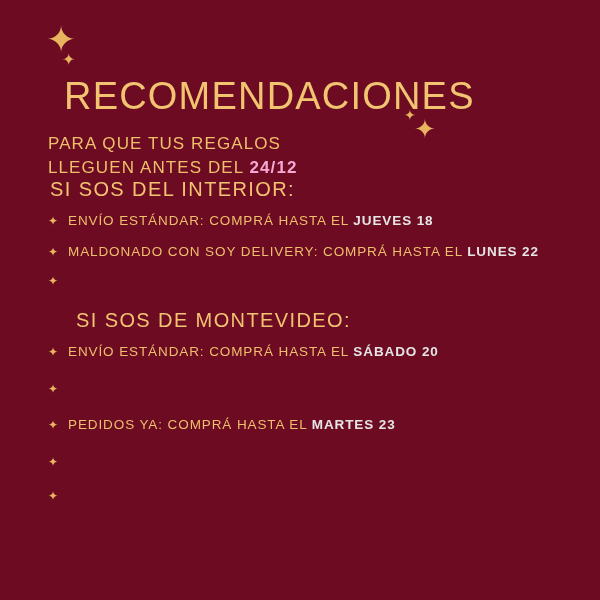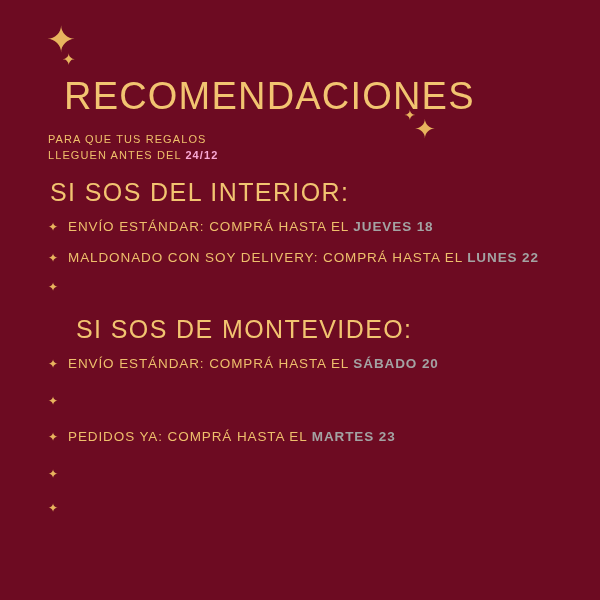--- a/index.html
+++ b/index.html
@@ -62,21 +62,21 @@
     font-size: 38px;
     letter-spacing: 1.2px;
     color: #f2c471;
     font-weight: 400;
     margin: 16px;
     line-height: 1.06;
     text-transform: uppercase;
   }
   .subtitle {
     margin: 6px 0 0 0;
-    font-size: 11px;
+    font-size: 17px;
     letter-spacing: 1.1px;
     color: #efc06b;
     line-height: 1.42;
     text-transform: uppercase;
     font-weight: 400;
   }
   .subtitle .strong {
     font-weight: bold;
     color: #f9a8d4;
     margin-top: 32px;
@@ -86,21 +86,21 @@
   .sections {
     position: absolute;
     left: 48px;
     top: 178px;
     width: 520px;
   }
   .section {
     margin-bottom: 22px;
   }
   .section-heading {
-    font-size: 25px;
+    font-size: 20px;
     letter-spacing: 1.4px;
     color: #f2c471;
     text-transform: uppercase;
     margin: 0 0 12px 2px;
     font-weight: 400;
   }
   .section + .section .section-heading {
     margin-top: 14px;
     margin-left: 28px;
   }
@@ -118,21 +118,21 @@
   .section-montevideo .item { margin-bottom: 22px; }
   .bullet {
     color: #e8b45e;
     font-size: 12px;
     width: 20px;
     flex: 0 0 20px;
     line-height: 1;
   }
   .item-text .strong {
     font-weight: bold;
-    color: #a3a3a3;
+    color: #e5e5e5;
     text-align: center;
   }
 </style>
 </head>
 <body>
 
 <div class="page">
 
   <span class="sparkle sparkle-main">✦</span>
   <span class="sparkle sparkle-sub">✦</span>

